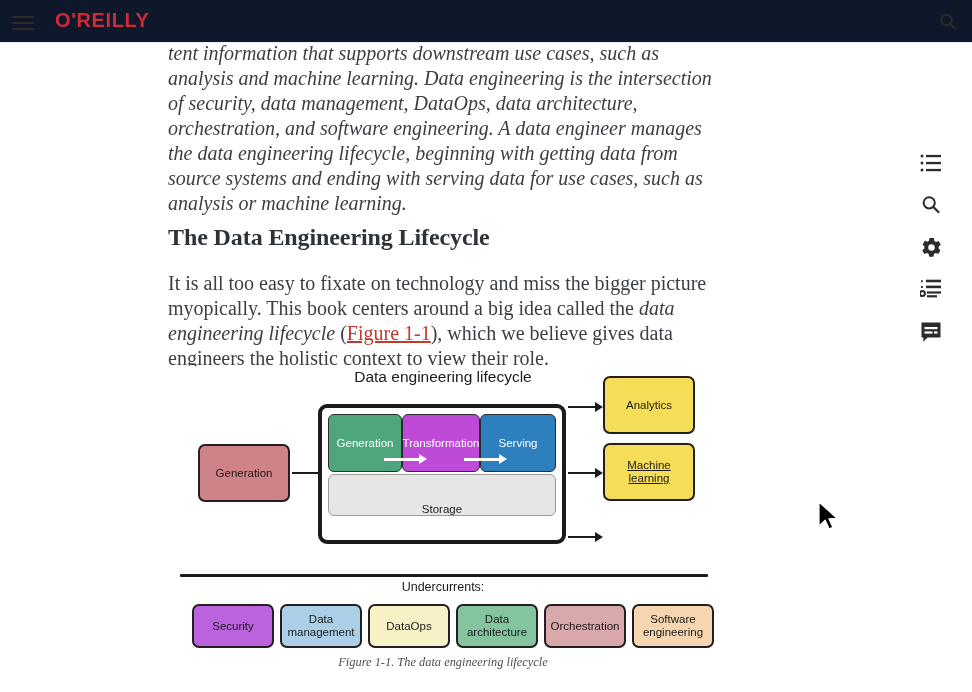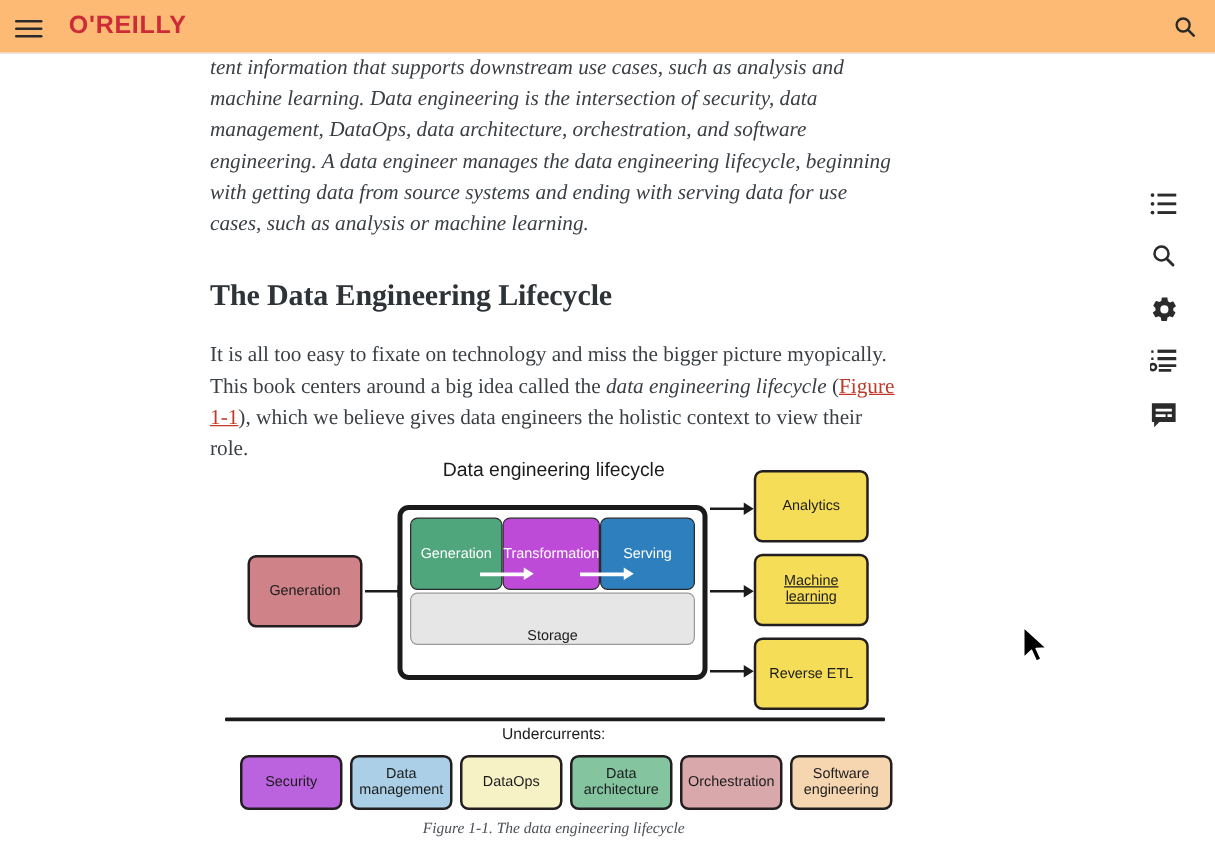--- a/index.html
+++ b/index.html
@@ -15,21 +15,21 @@
     font-family: "Liberation Sans", sans-serif;
     position: relative;
   }
 
   
   #topbar {
     position: absolute;
     top: 0; left: 0;
     width: 972px;
     height: 43px;
-    background: #fdba74;
+    background: #0f172a;
     border-bottom: 1px solid #eceef5;
     box-sizing: border-box;
     z-index: 40;
   }
   #hamburger {
     position: absolute;
     left: 8px; top: 10px;
     width: 26px; height: 22px;
     cursor: pointer;
     padding: 2px;
@@ -72,21 +72,21 @@
     overflow: hidden;
   }
   .ccol {
     position: absolute;
     left: 168px;
     width: 548px;
   }
 
   .para {
     font-family: "Liberation Serif", serif;
-    font-size: 17px;
+    font-size: 20px;
     line-height: 25px;
     color: #3a3f44;
     text-align: left;
     margin: 0;
   }
   .para.italic { font-style: italic; }
   .para em { font-style: italic; }
 
   h2#sect-title {
     font-family: "Liberation Serif", serif;
@@ -314,23 +314,20 @@
 
       <div class="arrow" style="left:400px; top:40px; width:28px;"></div>
       <div class="arrow" style="left:400px; top:106px; width:28px;"></div>
       <div class="arrow" style="left:400px; top:170px; width:28px;"></div>
 
       <div class="nbox" id="box-analytics" style="left: 435px; top: 10px; width: 92px; height: 58px; background: rgb(246, 221, 87);">
         <span>Analytics</span>
       </div>
       <div class="nbox" id="box-ml" style="left: 435px; top: 77px; width: 92px; height: 58px; background: rgb(246, 221, 87); text-decoration: underline;">
         <span>Machine learning</span>
-      </div>
-      <div class="nbox" id="box-retl" style="left: 435px; top: 144px; width: 92px; height: 58px; background: rgb(246, 221, 87);">
-        <span>Reverse ETL</span>
       </div>
 
       <div id="uc-divider" style="left:12px; top:208px; width:528px;"></div>
 
       <div class="uc-label" style="top:214px;">Undercurrents:</div>
 
       <div class="nbox" id="uc-0" style="left: 24px; top: 238px; width: 82px; height: 44px; background: rgb(187, 99, 222);">
         <span>Security</span>
       </div>
       <div class="nbox" id="uc-1" style="left: 112px; top: 238px; width: 82px; height: 44px; background: rgb(170, 207, 230);">

